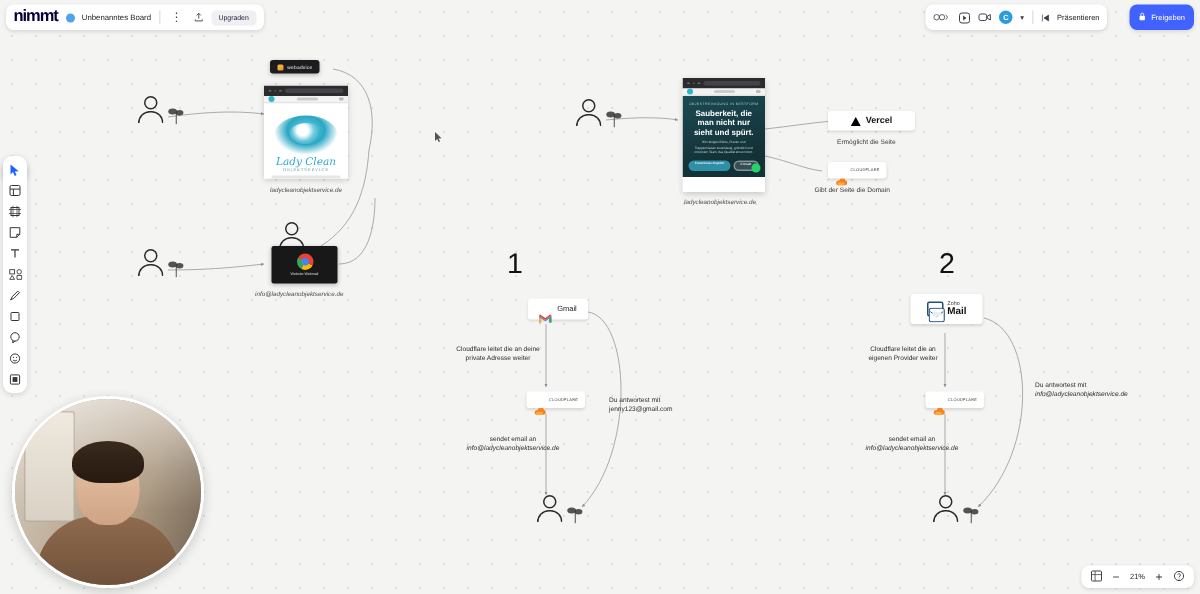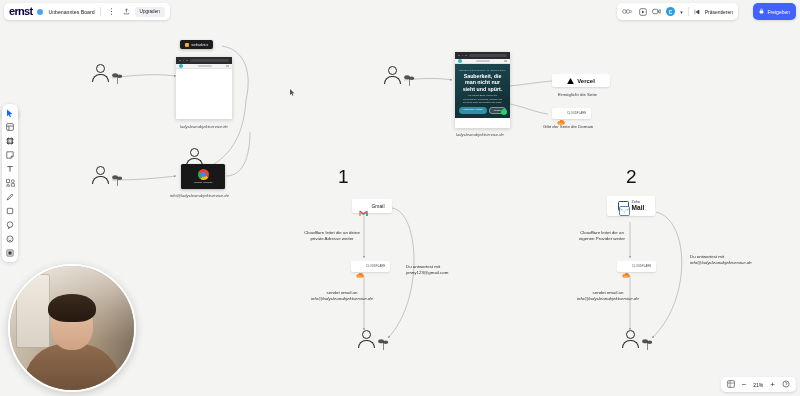--- a/index.html
+++ b/index.html
@@ -262,20 +262,29 @@
       <span class="dot"></span>
         <span class="dot"></span>
         <span class="dot"></span>
       <span class="addr"></span>
     </div>
     <div class="sub">
       <span class="lgo"></span>
         <span class="nav"></span>
         <span class="bg"></span>
     </div>
+    <div class="site1">
+      <div class="logo"></div>
+      <div class="script">Lady Clean</div>
+      <div class="script">
+          <small>OBJEKTSERVICE</small>
+        </div>
+      <div class="bar"></div>
+
+    </div>
   </div>
   <div class="cap" style="left:180px; top:124px;">ladycleanobjektservice.de</div>
 
   <div class="person" style="left:190px; top:148px;">
     <div class="ph"></div>
     <div class="pb"></div>
   </div>
   <div class="node monitor" style="left:181px; top:164px;">
     <div class="chrome-logo"></div>
     <div class="mtxt">Website Webmail</div>
@@ -455,21 +464,21 @@
   </div>
 
   <div style="position:absolute;left:290px;top:82px;width:5px;height:7px;">
     <svg viewBox="0 0 8 11" width="5" height="7">
         <path d="M0 0 L0 9.5 L2.3 7.4 L3.9 10.6 L5.4 9.9 L3.8 6.8 L7 6.6 Z" fill="#555"></path>
       </svg>
   </div>
 
   <div id="topbar">
     <div class="bar-group" id="brandgroup">
-      <span class="miro-logo">ernst</span>
+      <span class="miro-logo">nimmt</span>
       <span class="board-dot"></span>
       <span class="board-name">Unbenanntes Board</span>
       <span class="vsep"></span>
       <span class="ic kebab">⋮</span>
       <span class="ic">
         <svg width="7" height="7" viewBox="0 0 12 12">
             <path d="M6 1.5 L6 7.5 M3.6 3.9 L6 1.5 L8.4 3.9 M2 8.5 L2 10.2 H10 V8.5" fill="none" stroke="#3c3c45" stroke-width="1"></path>
           </svg>
       </span>
       <span class="upgrade-btn">Upgraden</span>

